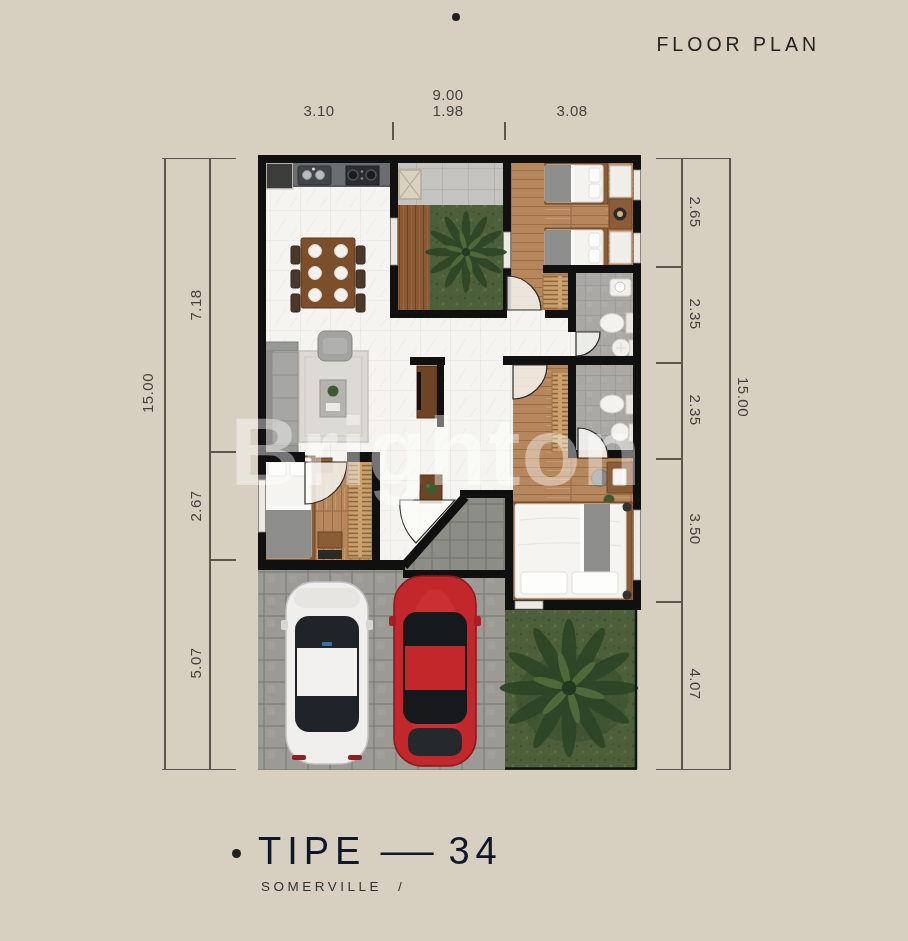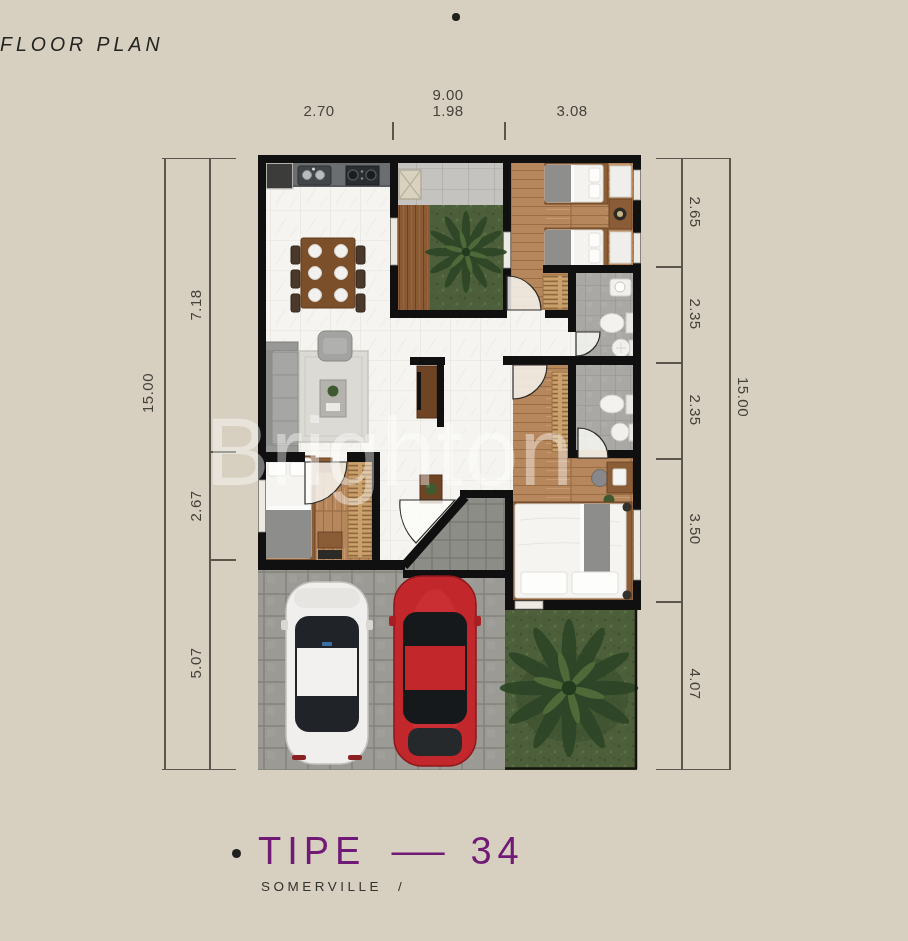--- a/index.html
+++ b/index.html
@@ -1,40 +1,40 @@
 <!DOCTYPE html>
 <html><head>
 <meta charset="utf-8">
 <style>
   html,body{margin:0;padding:0;}
   body{width:908px;height:941px;position:relative;background:#d7d0c1;overflow:hidden;
        font-family:"Liberation Sans", sans-serif;color:#2a2823;}
   .abs{position:absolute;}
   .dot{border-radius:50%;background:#20201e;}
-  .page-title{left:0;top:33px;width:820px;text-align:left;font-size:19.5px;letter-spacing:4px;color:#232320;font-style:italic;}
+  .page-title{left:0;top:33px;width:820px;text-align:right;font-size:19.5px;letter-spacing:4px;color:#232320;}
   .dim-label{width:70px;height:20px;text-align:center;font-size:15px;color:#45423c;letter-spacing:0.5px;}
   .rot-l{transform:rotate(-90deg);}
   .rot-r{transform:rotate(90deg);}
   .dim-line{background:#5a564e;}
-  .watermark{left:205px;top:396px;font-size:97px;font-weight:400;letter-spacing:1px;
+  .watermark{left:230px;top:396px;font-size:97px;font-weight:700;letter-spacing:1px;
              color:rgba(255,255,255,0.42);z-index:5;pointer-events:none;white-space:nowrap;}
-  .type-row{left:258px;top:830px;display:flex;align-items:center;gap:25px;
-            font-size:38px;letter-spacing:6px;color:#701a75;}
+  .type-row{left:258px;top:830px;display:flex;align-items:center;gap:14px;
+            font-size:38px;letter-spacing:6px;color:#0f172a;}
   .type-row .dash{letter-spacing:0;transform:scaleX(1.4);margin:0 8px;}
   .subtitle-row{left:261px;top:879px;font-size:13.5px;letter-spacing:3.5px;color:#33332f;display:flex;gap:16px;}
   svg{display:block;}
 </style>
 </head>
 <body>
 
 <div class="abs dot" style="left:452px;top:13px;width:8px;height:8px;"></div>
 <div class="abs page-title">FLOOR PLAN</div>
 
 <div class="abs dim-label" style="left:413px;top:76px;margin-top:10px;">9.00</div>
-<div class="abs dim-label" style="left:284px;top:102px;">2.70</div>
+<div class="abs dim-label" style="left:284px;top:102px;">3.10</div>
 <div class="abs dim-label" style="left:413px;top:102px;">1.98</div>
 <div class="abs dim-label" style="left:537px;top:102px;">3.08</div>
 <div class="abs dim-line" style="left:392px;top:122px;width:1.5px;height:18px;"></div>
 <div class="abs dim-line" style="left:504px;top:122px;width:1.5px;height:18px;"></div>
 
 <div class="abs dim-line" style="left:164px;top:158px;width:1.5px;height:612px;"></div>
 <div class="abs dim-line" style="left:209px;top:158px;width:1.5px;height:612px;"></div>
 <div class="abs dim-line" style="left:162px;top:157.5px;width:74px;height:1.5px;"></div>
 <div class="abs dim-line" style="left:209px;top:451px;width:27px;height:1.5px;"></div>
 <div class="abs dim-line" style="left:209px;top:559px;width:27px;height:1.5px;"></div>

